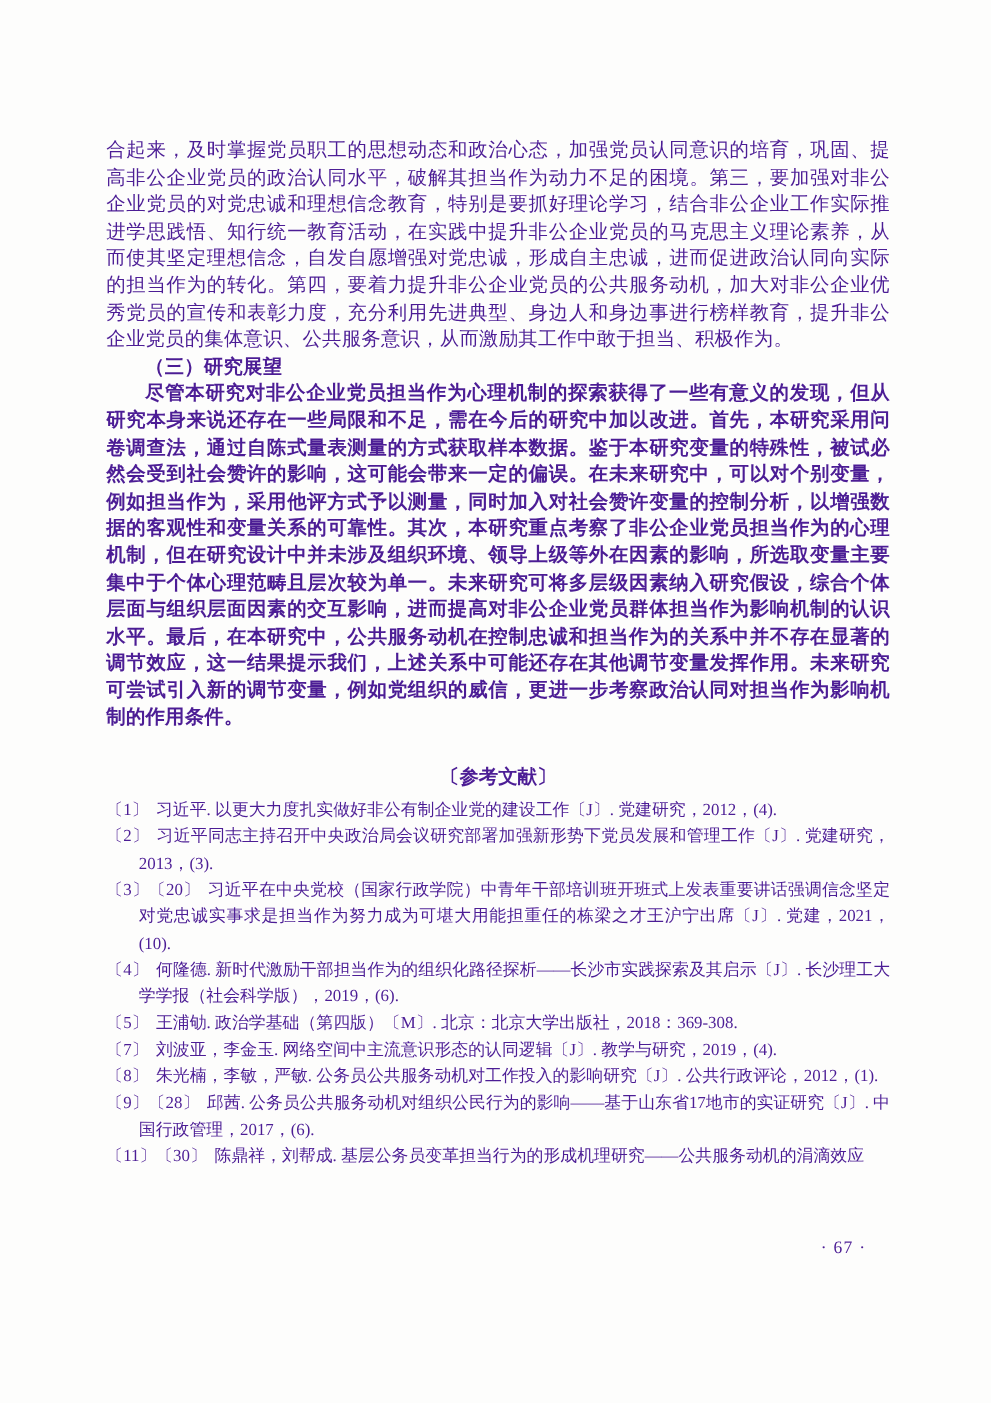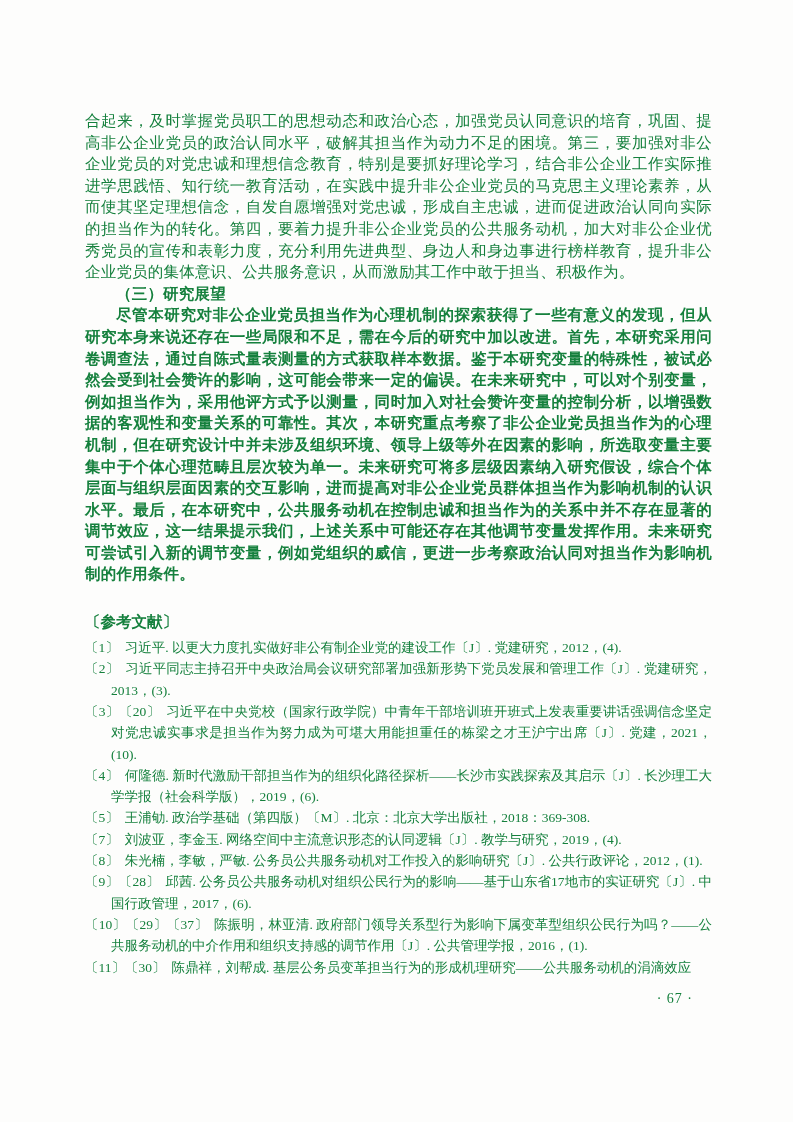--- a/index.html
+++ b/index.html
@@ -6,21 +6,21 @@
     margin: 0;
     padding: 0;
     background: #ffffff;
   }
   .page {
     position: relative;
     width: 793px;
     height: 1122px;
     background: #fdfdfc;
     font-family: "Liberation Serif", "DejaVu Serif", serif;
-    color: #15803d;
+    color: #4c1d95;
     overflow: hidden;
   }
   .content {
     position: absolute;
     left: 85px;
     top: 110px;
     width: 627px;
   }
   .para {
     margin: 0;
@@ -32,21 +32,21 @@
   }
   .para.indent {
     text-indent: 2em;
     font-weight: bold;
   }
   .ref-heading {
     margin: 26px 0 4px 0;
     font-size: 15.5px;
     line-height: 22px;
     font-weight: bold;
-    text-align: left;
+    text-align: center;
   }
   .reference-list {
     font-size: 13.5px;
     line-height: 21.3px;
   }
   .ref-item {
     padding-left: 26px;
     text-indent: -26px;
     text-align: justify;
     text-justify: inter-ideograph;
@@ -80,20 +80,19 @@
 
     <div class="reference-list">
         <div class="ref-item"><span class="ref-label">〔1〕</span><span class="ref-text">习近平. 以更大力度扎实做好非公有制企业党的建设工作〔J〕. 党建研究，2012，(4).</span></div>
         <div class="ref-item"><span class="ref-label">〔2〕</span><span class="ref-text">习近平同志主持召开中央政治局会议研究部署加强新形势下党员发展和管理工作〔J〕. 党建研究，2013，(3).</span></div>
         <div class="ref-item"><span class="ref-label">〔3〕〔20〕</span><span class="ref-text">习近平在中央党校（国家行政学院）中青年干部培训班开班式上发表重要讲话强调信念坚定对党忠诚实事求是担当作为努力成为可堪大用能担重任的栋梁之才王沪宁出席〔J〕. 党建，2021，(10).</span></div>
         <div class="ref-item"><span class="ref-label">〔4〕</span><span class="ref-text">何隆德. 新时代激励干部担当作为的组织化路径探析——长沙市实践探索及其启示〔J〕. 长沙理工大学学报（社会科学版），2019，(6).</span></div>
         <div class="ref-item"><span class="ref-label">〔5〕</span><span class="ref-text">王浦劬. 政治学基础（第四版）〔M〕. 北京：北京大学出版社，2018：369-308.</span></div>
         <div class="ref-item"><span class="ref-label">〔7〕</span><span class="ref-text">刘波亚，李金玉. 网络空间中主流意识形态的认同逻辑〔J〕. 教学与研究，2019，(4).</span></div>
         <div class="ref-item"><span class="ref-label">〔8〕</span><span class="ref-text">朱光楠，李敏，严敏. 公务员公共服务动机对工作投入的影响研究〔J〕. 公共行政评论，2012，(1).</span></div>
         <div class="ref-item"><span class="ref-label">〔9〕〔28〕</span><span class="ref-text">邱茜. 公务员公共服务动机对组织公民行为的影响——基于山东省17地市的实证研究〔J〕. 中国行政管理，2017，(6).</span></div>
-        <div class="ref-item"><span class="ref-label">〔10〕〔29〕〔37〕</span><span class="ref-text">陈振明，林亚清. 政府部门领导关系型行为影响下属变革型组织公民行为吗？——公共服务动机的中介作用和组织支持感的调节作用〔J〕. 公共管理学报，2016，(1).</span></div>
         <div class="ref-item"><span class="ref-label">〔11〕〔30〕</span><span class="ref-text">陈鼎祥，刘帮成. 基层公务员变革担当行为的形成机理研究——公共服务动机的涓滴效应</span></div>
       </div>
 
   </div>
 
   <div class="page-num">· 67 ·</div>
 </div>
 
 </body></html>

